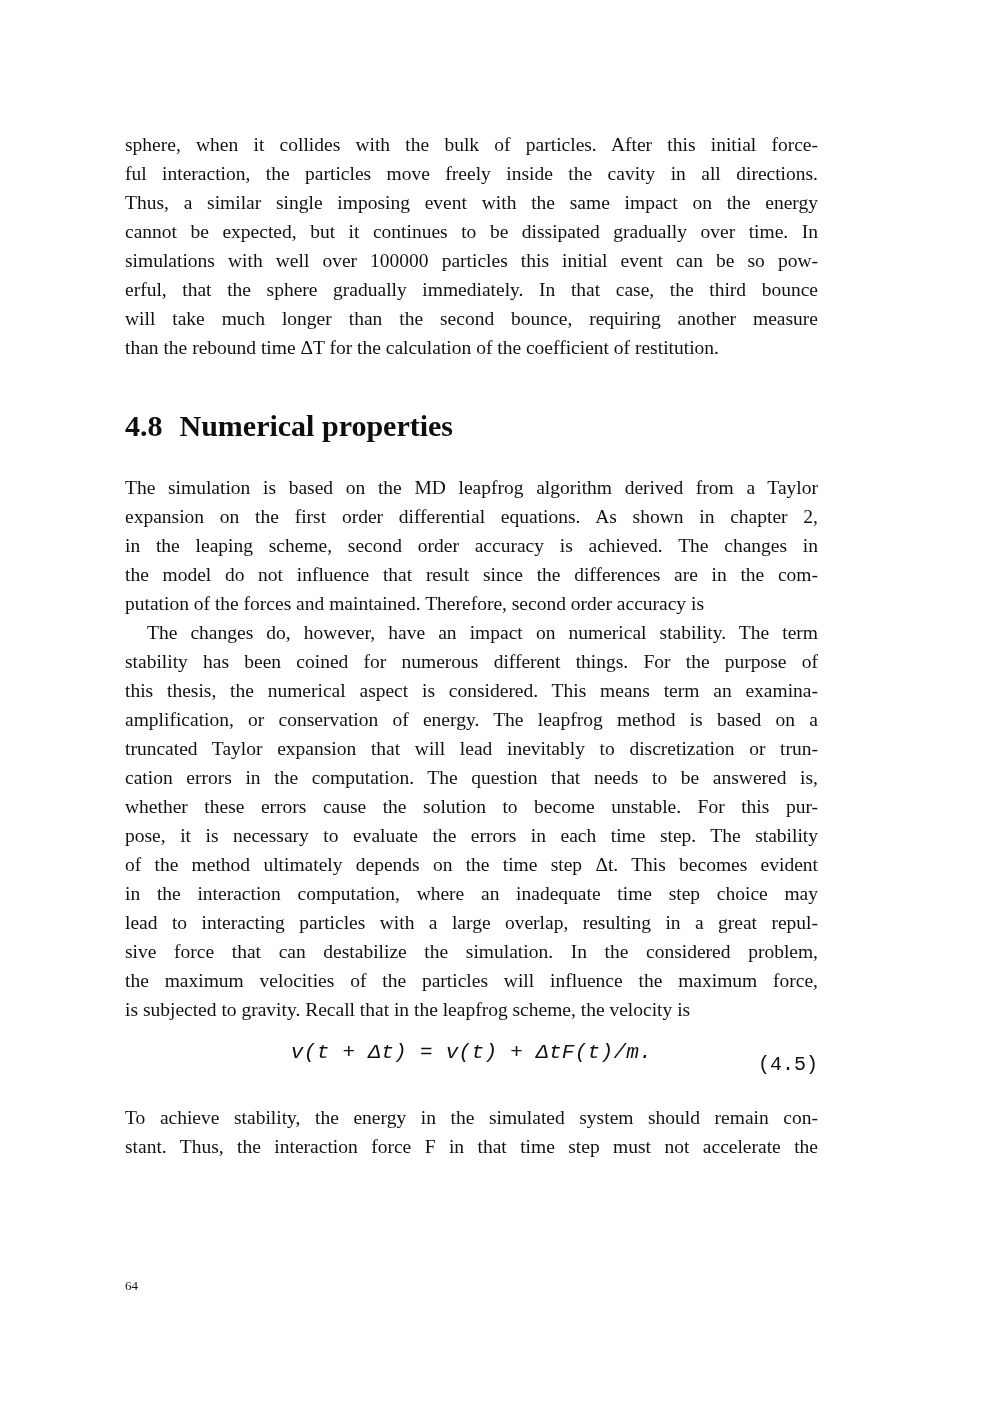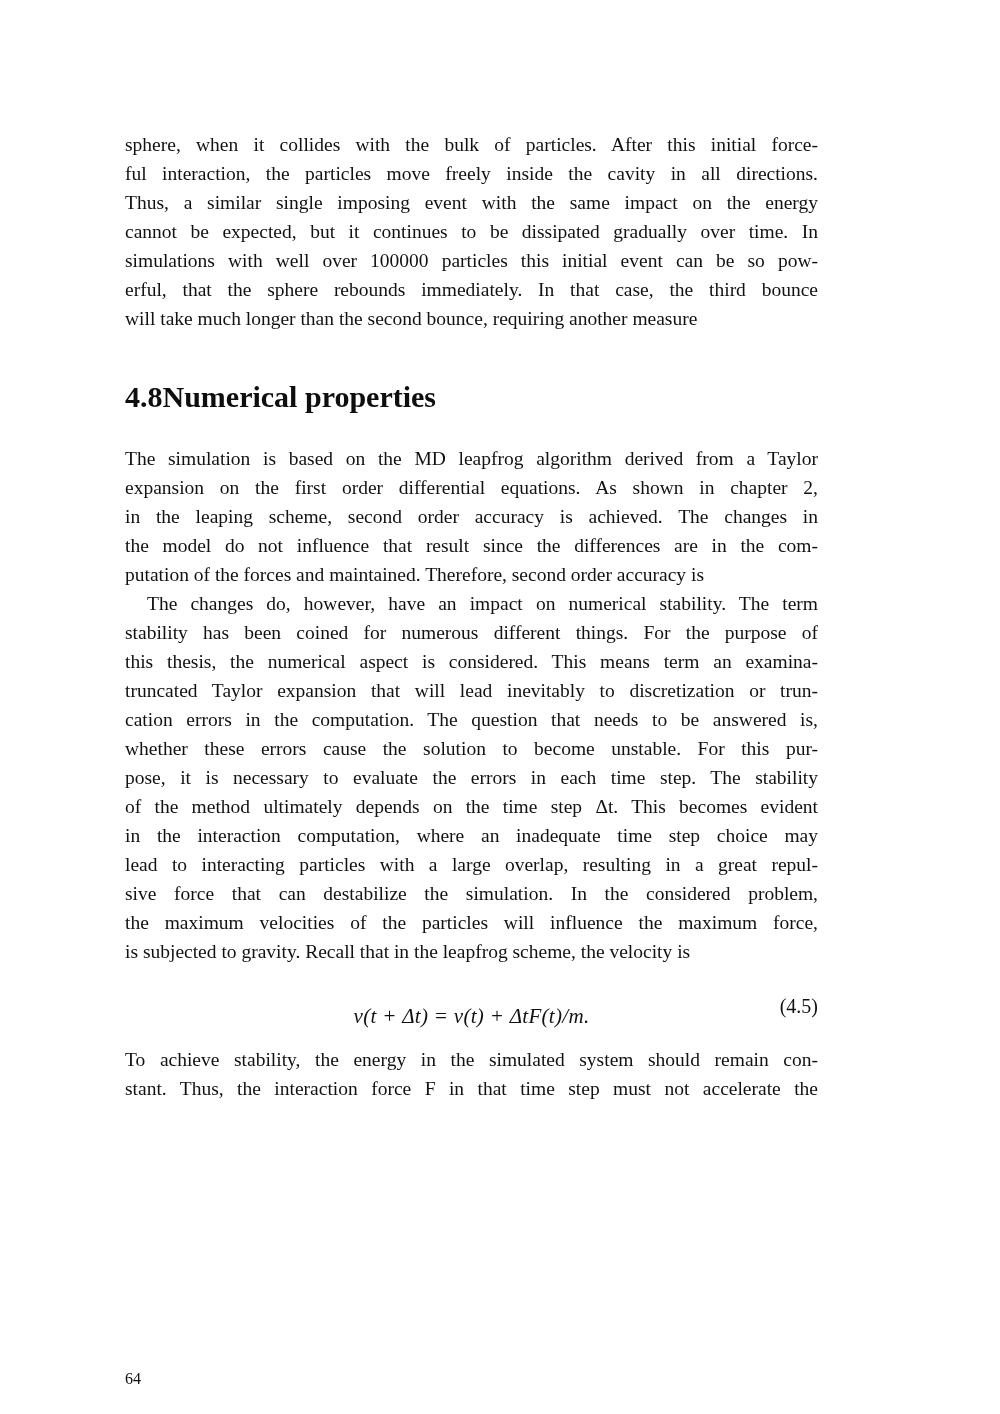--- a/index.html
+++ b/index.html
@@ -28,80 +28,83 @@
   .para .line:last-child { text-align-last: left; }
   .para.justify-last .line:last-child { text-align-last: justify; }
   .para.indent-first .line:first-child { text-indent: 22px; }
   .heading {
     margin: 45px 0 28px 0;
     font-size: 30px;
     line-height: 38px;
     font-weight: bold;
     color: #0e0e0e;
   }
-  .heading .sec-num { }
+  .heading .sec-num { margin-right: 17px; }
   .equation-row {
     position: relative;
     margin: 17px 0 16px 0;
     height: 46px;
     display: flex;
-    align-items: flex-end;
+    align-items: flex-start;
     justify-content: center;
     font-size: 21px;
+    font-family: Liberation Mono, monospace;
   }
   .eq-body { font-style: italic; letter-spacing: 0.3px; }
   .eq-number {
     position: absolute;
     right: 0;
     top: 50%;
     transform: translateY(-50%);
     font-style: normal;
     font-size: 20px;
   }
   .page-number {
     position: absolute;
     left: 125px;
-    top: 1364px;
-    font-size: 16px;
+    top: 1271px;
+    font-size: 13px;
     line-height: 29px;
     text-align: right;
   }
 </style>
 </head>
 <body>
 
 <div class="page">
   <div class="content">
 
     <div class="para">
         <div class="line">sphere, when it collides with the bulk of particles.  After this initial force-</div>
         <div class="line">ful interaction, the particles move freely inside the cavity in all directions.</div>
         <div class="line">Thus, a similar single imposing event with the same impact on the energy</div>
         <div class="line">cannot be expected, but it continues to be dissipated gradually over time. In</div>
         <div class="line">simulations with well over 100000 particles this initial event can be so pow-</div>
-        <div class="line">erful, that the sphere rebounds immediately. In that case, the third bounce</div>
+        <div class="line">erful, that the sphere gradually immediately. In that case, the third bounce</div>
         <div class="line">will take much longer than the second bounce, requiring another measure</div>
+        <div class="line">than the rebound time ΔT for the calculation of the coefficient of restitution.</div>
       </div>
 
     <h2 class="heading">
       <span class="sec-num">4.8</span><span>Numerical properties</span>
     </h2>
 
     <div class="para">
         <div class="line">The simulation is based on the MD leapfrog algorithm derived from a Taylor</div>
         <div class="line">expansion on the first order differential equations.  As shown in chapter 2,</div>
         <div class="line">in the leaping scheme, second order accuracy is achieved.  The changes in</div>
         <div class="line">the model do not influence that result since the differences are in the com-</div>
         <div class="line">putation of the forces and maintained.  Therefore, second order accuracy is</div>
       </div>
 
     <div class="para indent-first">
         <div class="line">The changes do, however, have an impact on numerical stability.  The term</div>
         <div class="line">stability has been coined for numerous different things.  For the purpose of</div>
         <div class="line">this thesis, the numerical aspect is considered.  This means term an examina-</div>
+        <div class="line">amplification, or conservation of energy.  The leapfrog method is based on a</div>
         <div class="line">truncated Taylor expansion that will lead inevitably to discretization or trun-</div>
         <div class="line">cation errors in the computation.  The question that needs to be answered is,</div>
         <div class="line">whether these errors cause the solution to become unstable.  For this pur-</div>
         <div class="line">pose, it is necessary to evaluate the errors in each time step.  The stability</div>
         <div class="line">of the method ultimately depends on the time step Δt.  This becomes evident</div>
         <div class="line">in the interaction computation, where an inadequate time step choice may</div>
         <div class="line">lead to interacting particles with a large overlap, resulting in a great repul-</div>
         <div class="line">sive force that can destabilize the simulation.  In the considered problem,</div>
         <div class="line">the maximum velocities of the particles will influence the maximum force,</div>
         <div class="line">is subjected to gravity. Recall that in the leapfrog scheme, the velocity is</div>

